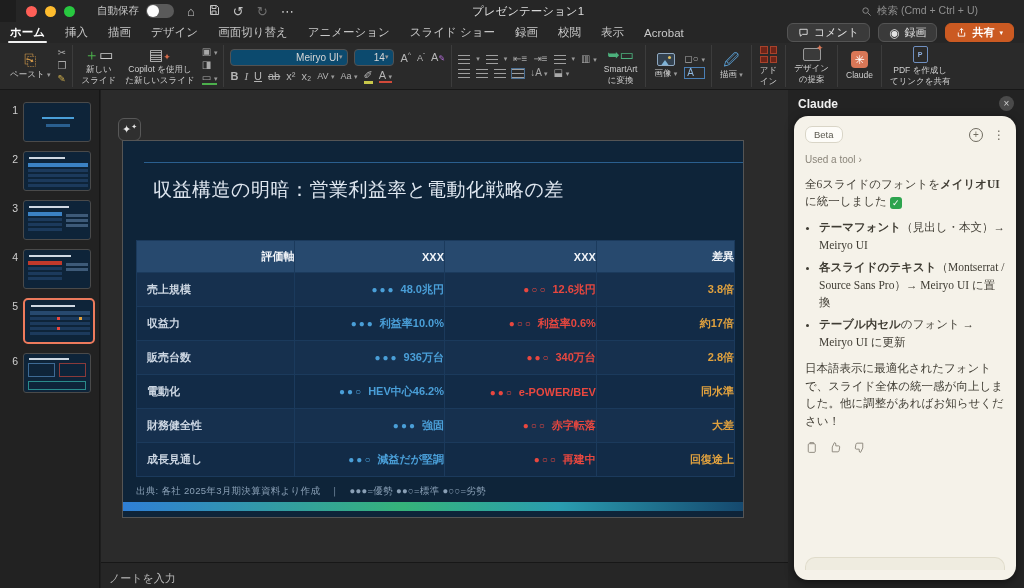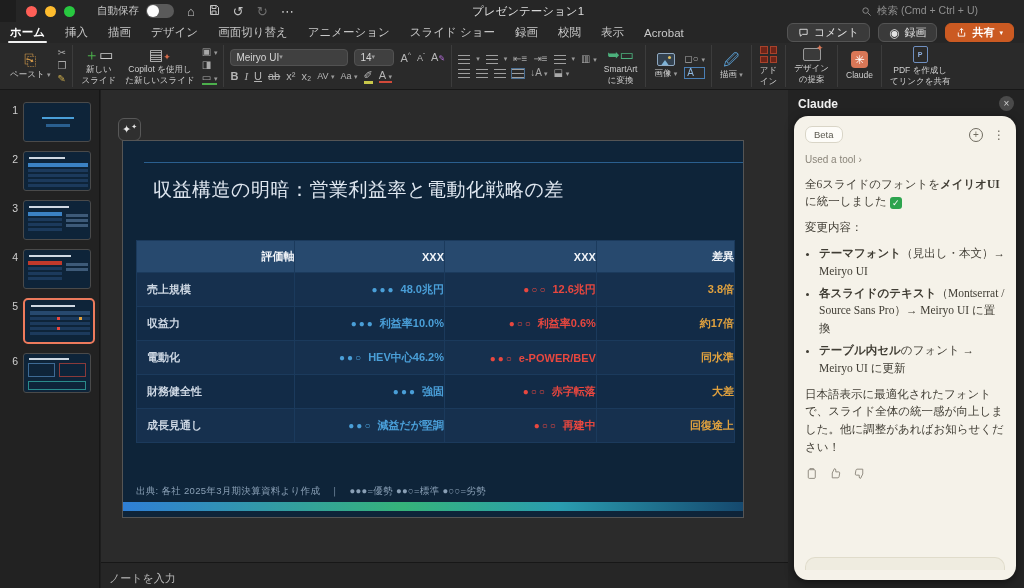--- a/index.html
+++ b/index.html
@@ -40,21 +40,21 @@
   .rgroup { display:flex; align-items:center; gap:5px; padding:0 6px; border-right:1px solid #3c3c3c; }
   .rgroup:last-child { border-right:none; }
   .bigbtn { display:flex; flex-direction:column; align-items:center; justify-content:center; gap:2px;
     color:#cfcfcf; font-size:8.5px; line-height:1.2; text-align:center; white-space:pre-line; padding:1px 2px; border-radius:4px; }
   .bigbtn .glyph { font-size:15px; line-height:1; color:#c9c9c9; }
   .mini-col { display:flex; flex-direction:column; justify-content:center; gap:3px; }
   .sicon { font-size:10px; color:#a9a9a9; line-height:1; }
   .chev { font-size:7px; color:#9a9a9a; }
   .frows { display:flex; flex-direction:column; justify-content:center; gap:4px; }
   .frow { display:flex; align-items:center; gap:6px; }
-  .selbox { display:flex; align-items:center; justify-content:flex-start; background:#404040; border:1px solid #525252;
+  .selbox { display:flex; align-items:center; justify-content:flex-end; background:#0c4a6e; border:1px solid #525252;
     border-radius:4px; color:#d6d6d6; font-size:10px; padding:1px 5px; height:17px; }
   .fmt { font-size:11px; color:#b5b5b5; line-height:1; }
   .fmt b { font-weight:bold; } .fmt i { font-style:italic; font-family:"Liberation Serif",serif; }
   .u-red { border-bottom:2px solid #d24a3a; } .u-yel { border-bottom:3px solid #c8c84a; } .u-blu { text-decoration:underline; }
   .bars { width:12px; height:9px; background:repeating-linear-gradient(#9f9f9f 0 1.3px,transparent 1.3px 4px); }
   .grid4 { width:17px; height:17px; display:grid; grid-template:1fr 1fr / 1fr 1fr; gap:2px; }
   .grid4 i { background:#6e2418; border:1px solid #a8422b; }
   .claude-ic { width:17px; height:17px; border-radius:4px; background:#d97757; color:#fff; font-size:12px;
     display:flex; align-items:center; justify-content:center; }
   .imgic { width:18px; height:13px; border:1px solid #8fa8c0; border-radius:2px; position:relative; overflow:hidden; background:#33414f;}
@@ -439,20 +439,26 @@
         <td class="v-red"><span class="dots">●○○</span><span>12.6兆円</span></td>
         <td class="v-orange">3.8倍</td>
       </tr>
       <tr>
         <td class="td-label">収益力</td>
         <td class="v-blue"><span class="dots">●●●</span><span>利益率10.0%</span></td>
         <td class="v-red"><span class="dots">●○○</span><span>利益率0.6%</span></td>
         <td class="v-orange">約17倍</td>
       </tr>
       <tr>
+        <td class="td-label">販売台数</td>
+        <td class="v-blue"><span class="dots">●●●</span><span>936万台</span></td>
+        <td class="v-red"><span class="dots">●●○</span><span>340万台</span></td>
+        <td class="v-orange">2.8倍</td>
+      </tr>
+      <tr>
         <td class="td-label">電動化</td>
         <td class="v-blue"><span class="dots">●●○</span><span>HEV中心46.2%</span></td>
         <td class="v-red"><span class="dots">●●○</span><span>e-POWER/BEV</span></td>
         <td class="v-orange">同水準</td>
       </tr>
       <tr>
         <td class="td-label">財務健全性</td>
         <td class="v-blue"><span class="dots">●●●</span><span>強固</span></td>
         <td class="v-red"><span class="dots">●○○</span><span>赤字転落</span></td>
         <td class="v-orange">大差</td>
@@ -485,21 +491,20 @@
       <span class="beta">Beta</span>
       <span class="sp"></span>
       <span class="ic-plus-circle">+</span>
       <span class="kebab">⋮</span>
     </div>
     <div class="msg">
       <div class="toolrow">
         <span>Used a tool</span> <span>›</span>
       </div>
       <p><span>全6スライドのフォントを</span><b>メイリオUI</b><span>に統一しました </span><span class="checkbox-em">✓</span></p>
-      <p>変更内容：</p>
       <ul>
         <li><b>テーマフォント</b><span>（見出し・本文）→ Meiryo UI</span></li>
         <li><b>各スライドのテキスト</b><span>（Montserrat / Source Sans Pro）→ Meiryo UI に置換</span></li>
         <li><b>テーブル内セル</b><span>のフォント → Meiryo UI に更新</span></li>
       </ul>
       <p>日本語表示に最適化されたフォントで、スライド全体の統一感が向上しました。他に調整があればお知らせください！</p>
     </div>
     <div class="fb-row">
       <svg viewBox="0 0 24 24">
           <rect x="6" y="5" width="13" height="16" rx="2"></rect>

